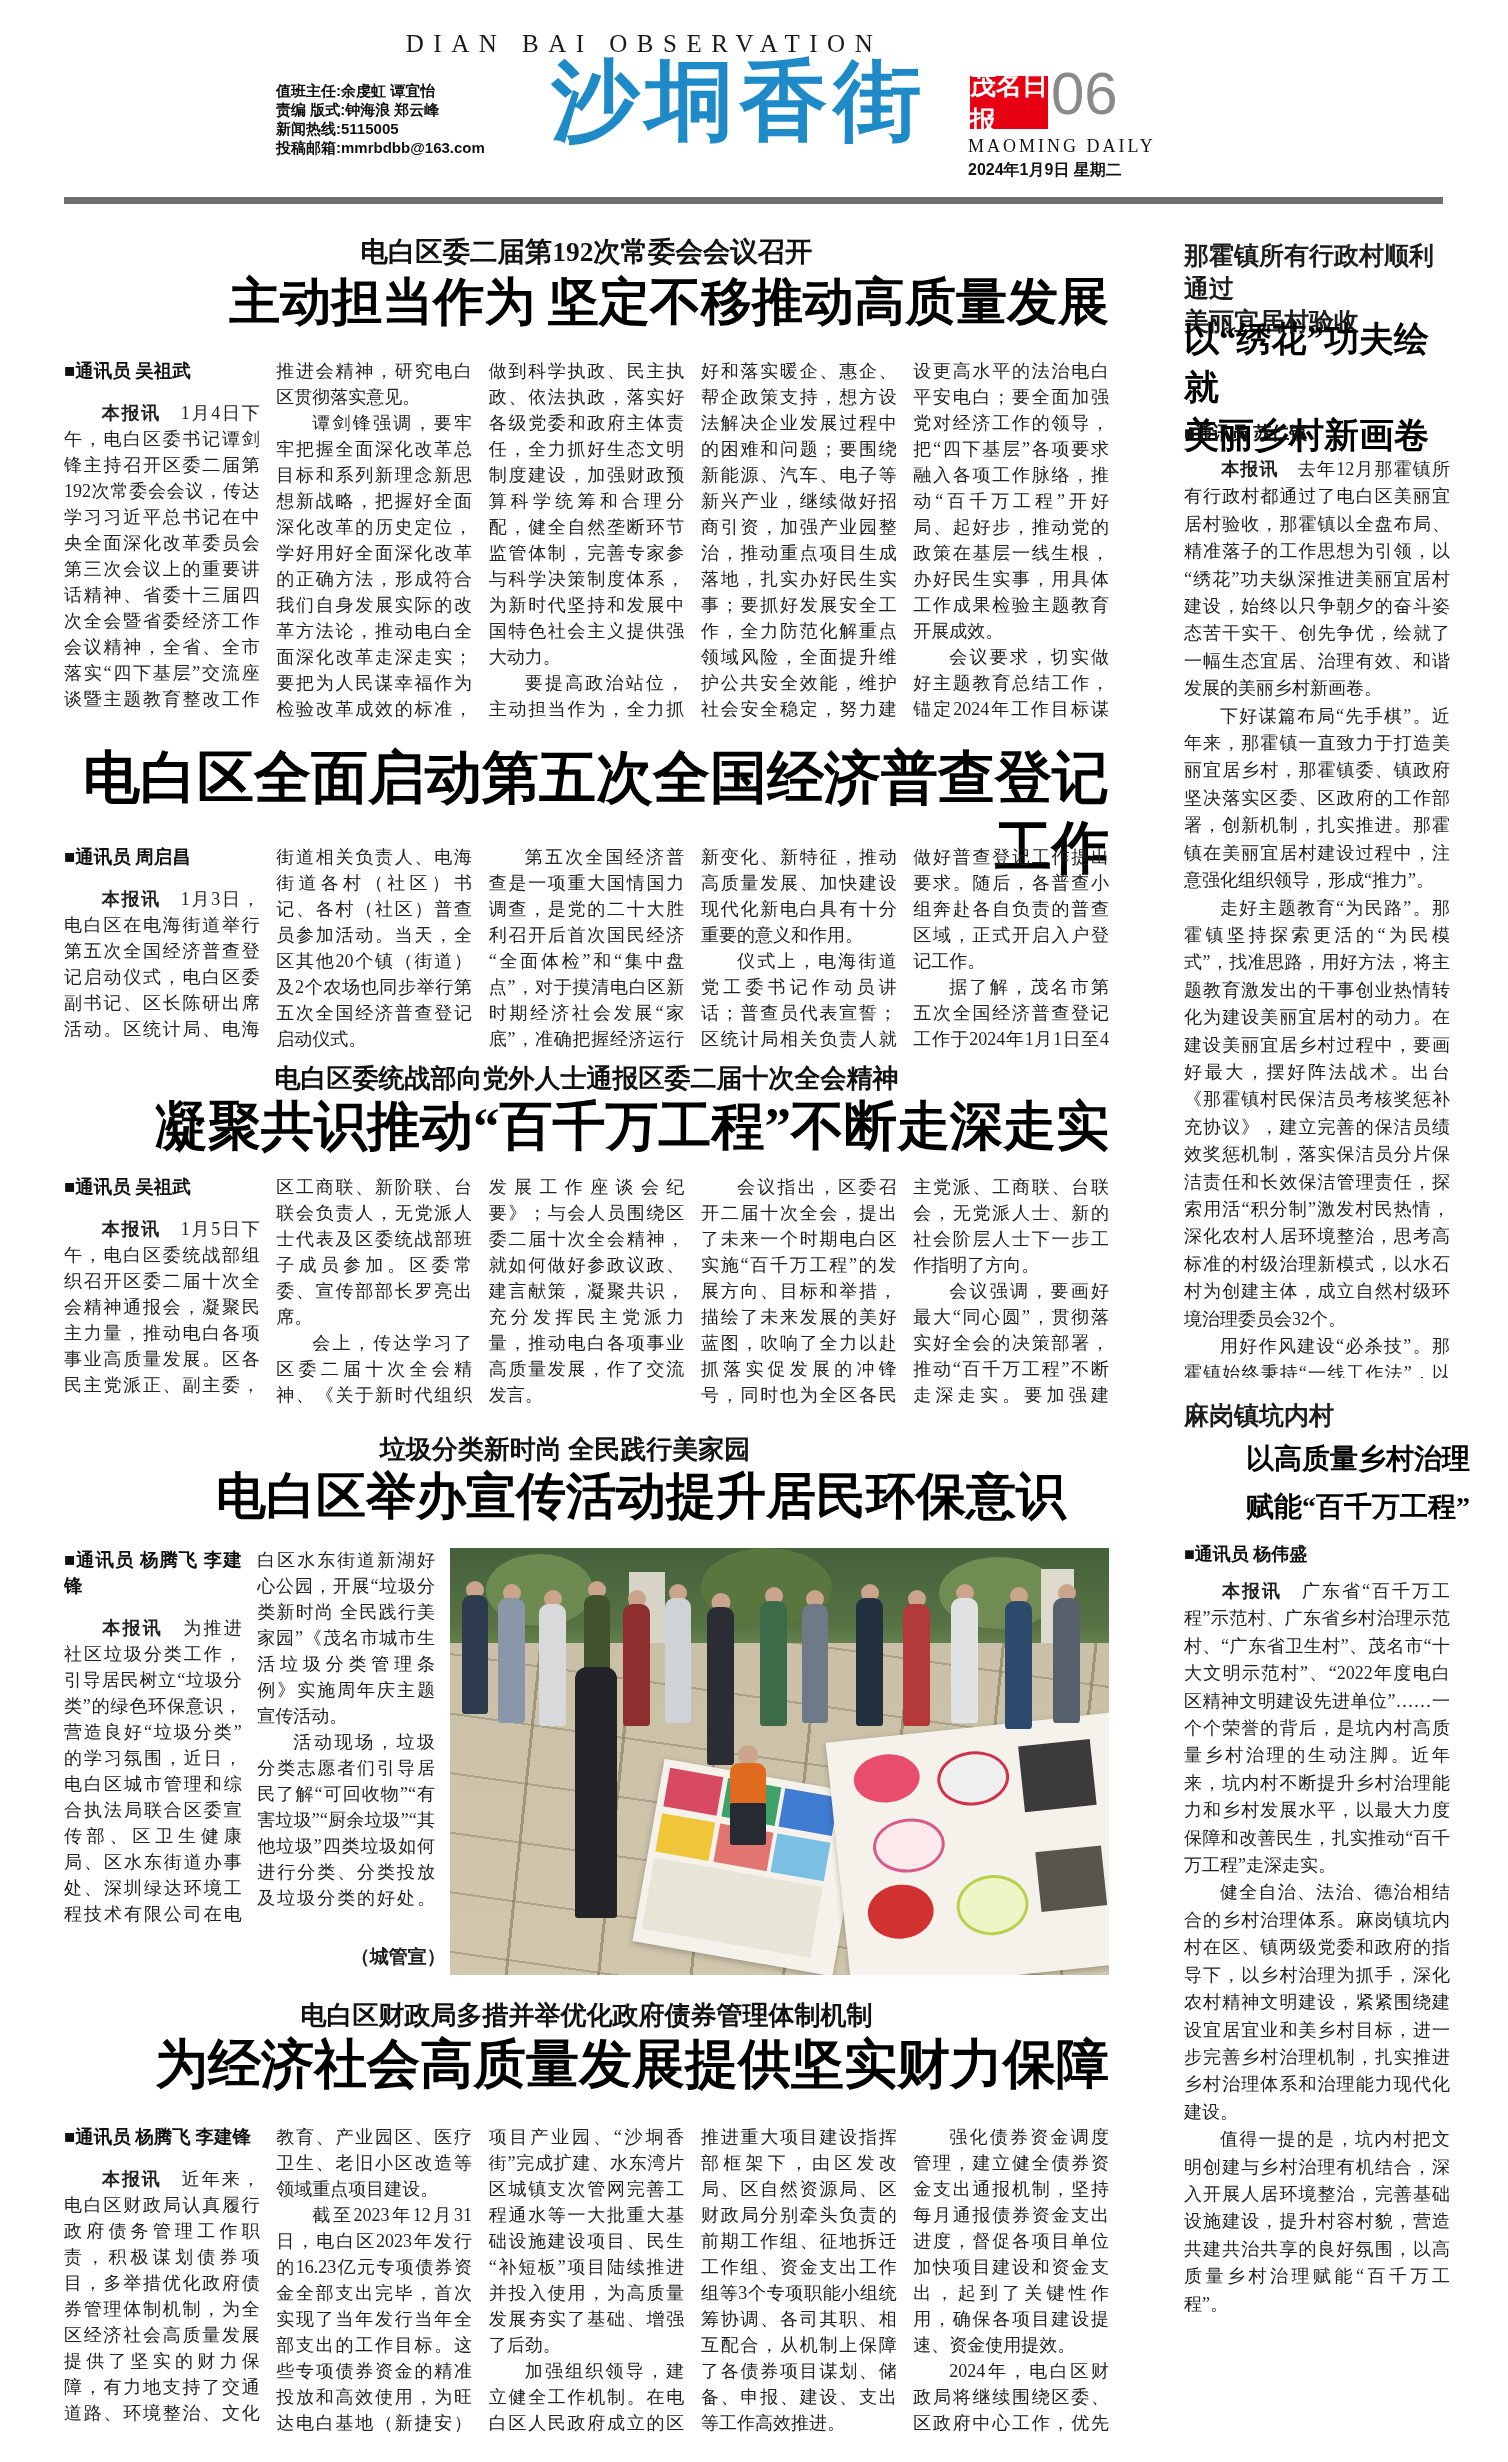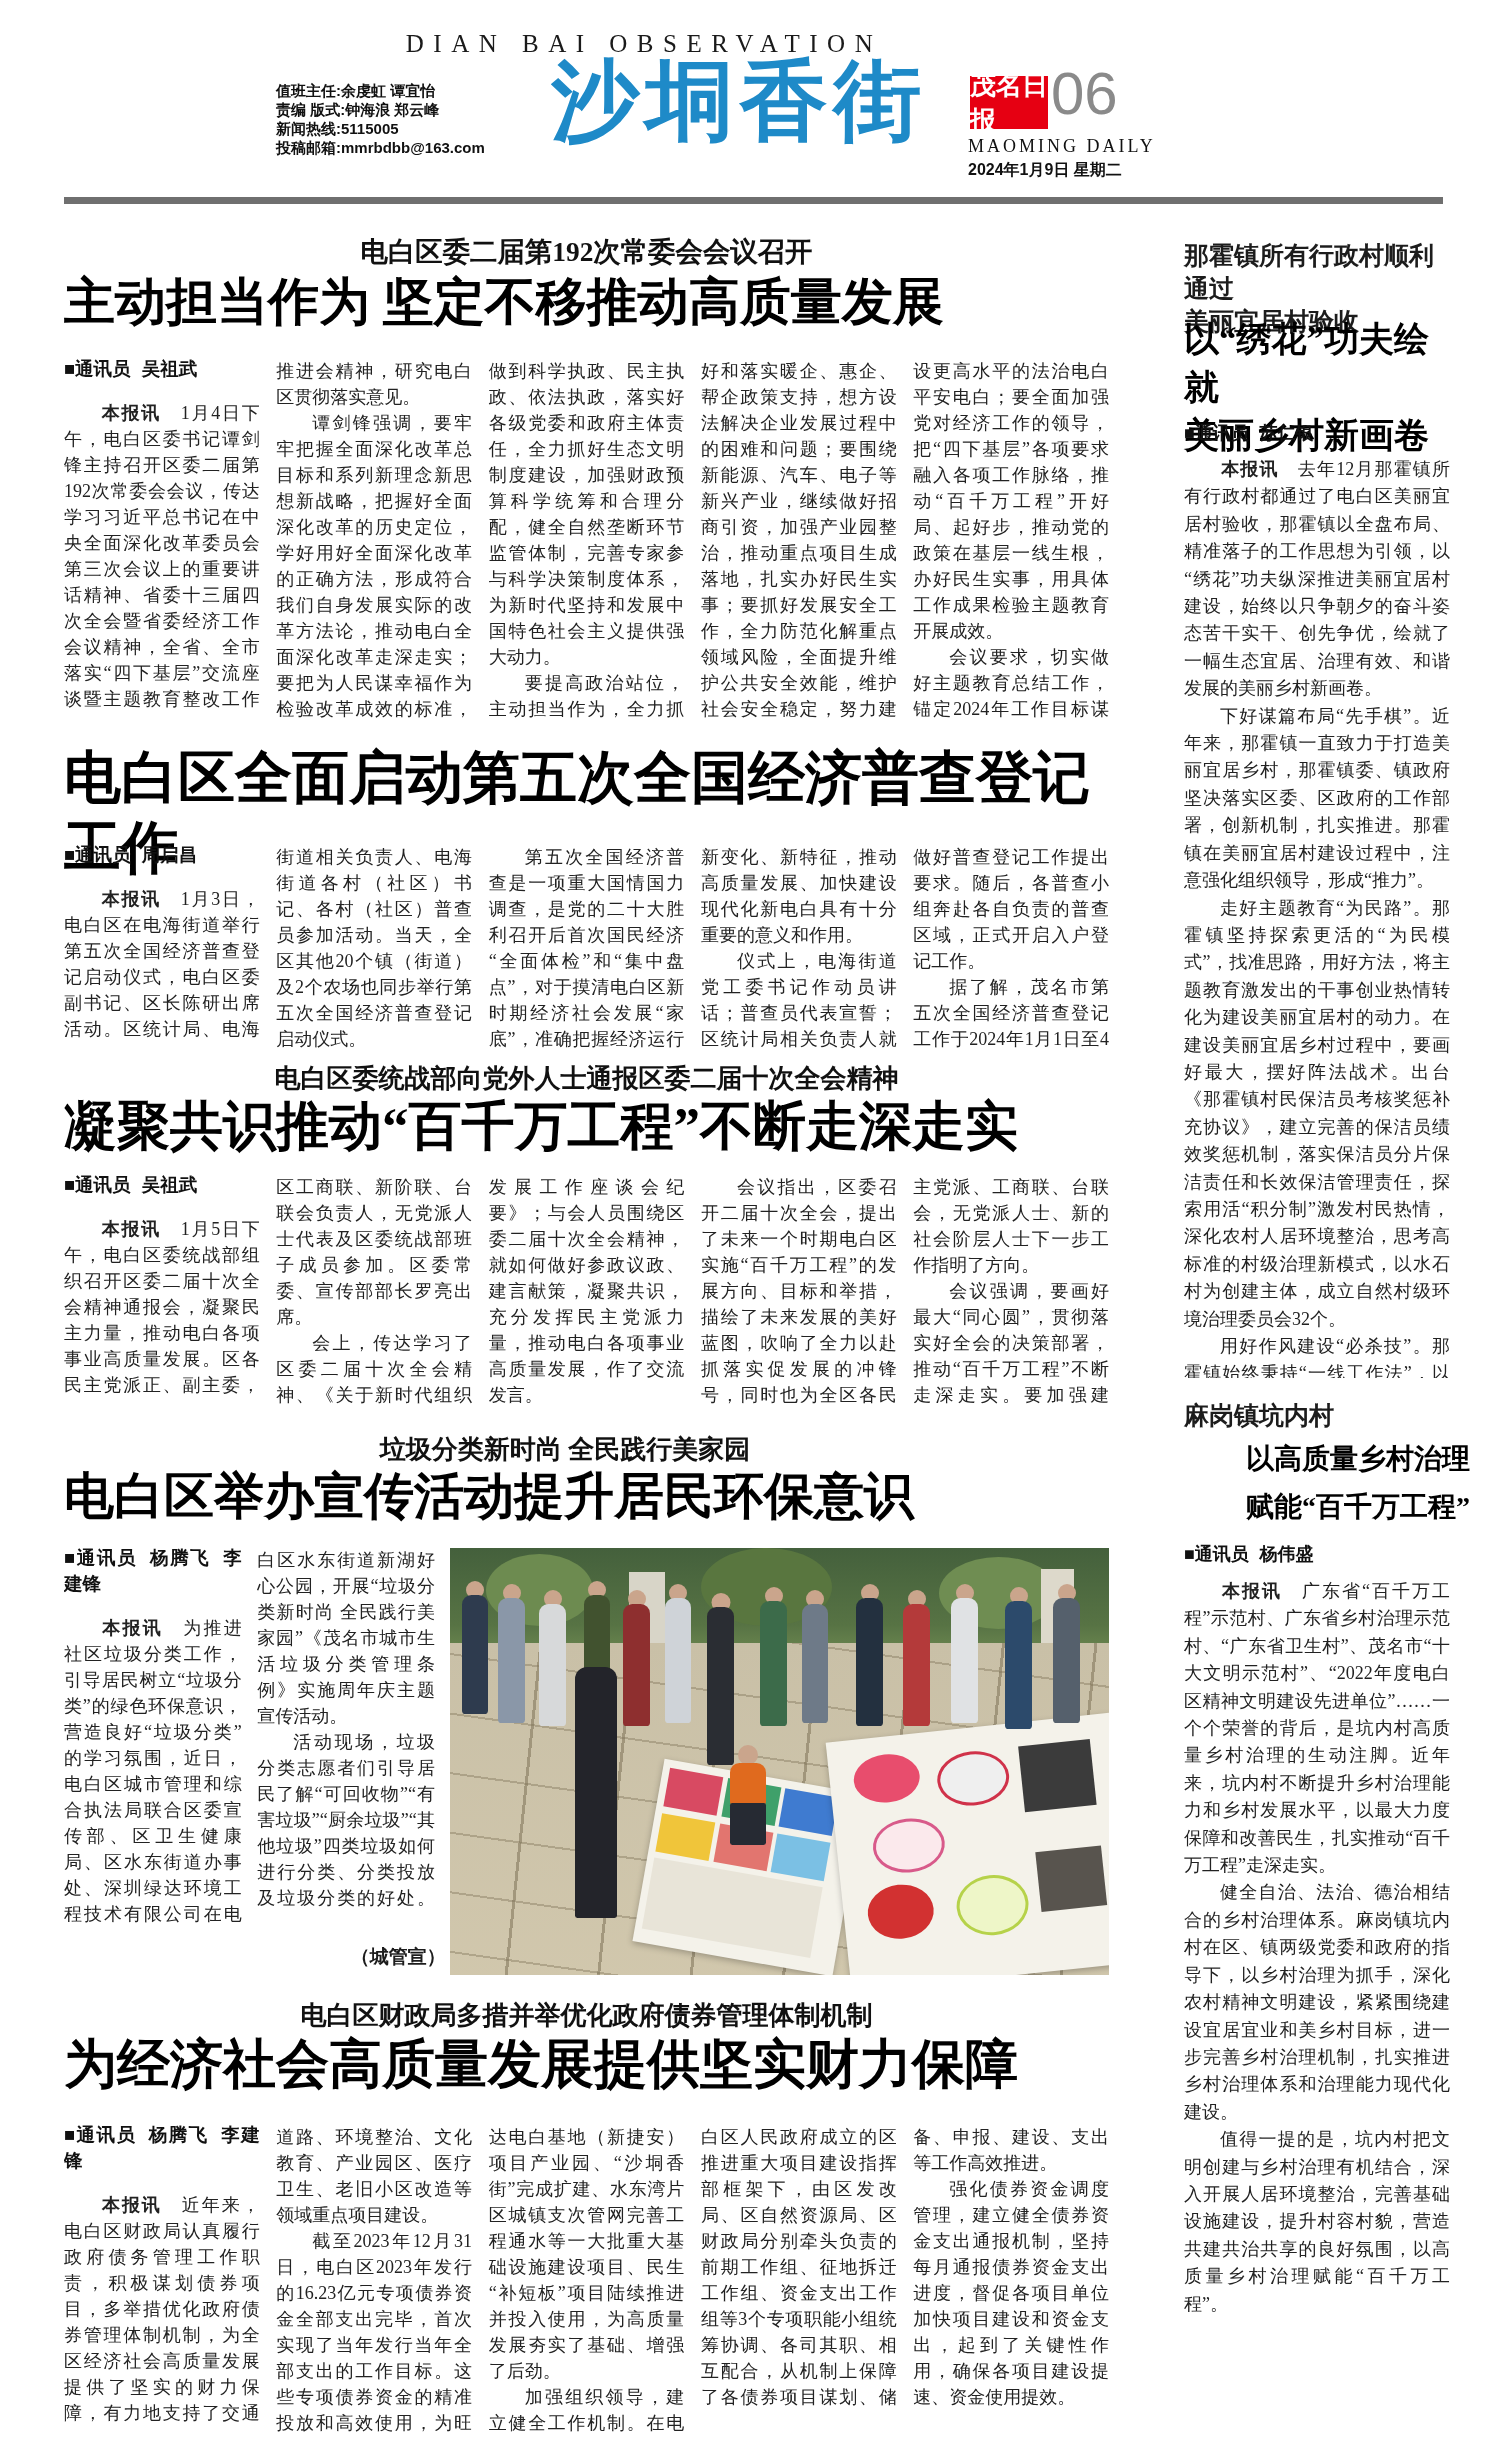--- a/index.html
+++ b/index.html
@@ -20,22 +20,22 @@
     font-size:26px;font-weight:900;font-family:"Liberation Serif",serif;letter-spacing:0;}
   .page-num{left:1051px;top:64px;font-size:60px;line-height:60px;color:#8a8a8a;
     font-family:"Liberation Sans",sans-serif;}
   .brand-en{left:968px;top:136px;font-size:18px;letter-spacing:3px;color:#111;
     font-family:"Liberation Serif",serif;}
   .date-line{left:968px;top:160px;font-size:16px;font-weight:bold;color:#111;
     font-family:"Liberation Sans",sans-serif;}
   .top-rule{left:64px;top:197px;width:1379px;height:7.2px;background:#6f6f6f;}
   
   .kicker{font-weight:bold;text-align:center;color:#111;}
-  .headline{font-weight:900;text-align:left;color:#000;font-family:"Liberation Serif",serif;}
-  .byline{font-family:Liberation Mono, monospace;font-weight:bold;font-size:18.5px;color:#111;}
+  .headline{font-weight:900;text-align:right;color:#000;font-family:"Liberation Serif",serif;}
+  .byline{font-family:Liberation Serif, serif;font-weight:bold;font-size:18.5px;color:#111;}
   .body-txt{font-size:18px;line-height:26px;text-align:justify;color:#222;overflow:hidden;}
   .body-txt p{margin:0;text-indent:2em;}
   .body-txt p.first{text-indent:0;}
   .body-txt p.first .indent{display:inline-block;width:2em;}
   .lead{font-weight:bold;font-family:"Liberation Sans",sans-serif;}
   .cols5{column-count:5;column-gap:16.7px;}
   .cols2{column-count:2;column-gap:15.5px;}
   .byline-block{margin:0 0 15.5px 0;break-after:avoid;}
   
   .photo{left:450px;top:1548px;width:659px;height:427px;overflow:hidden;

